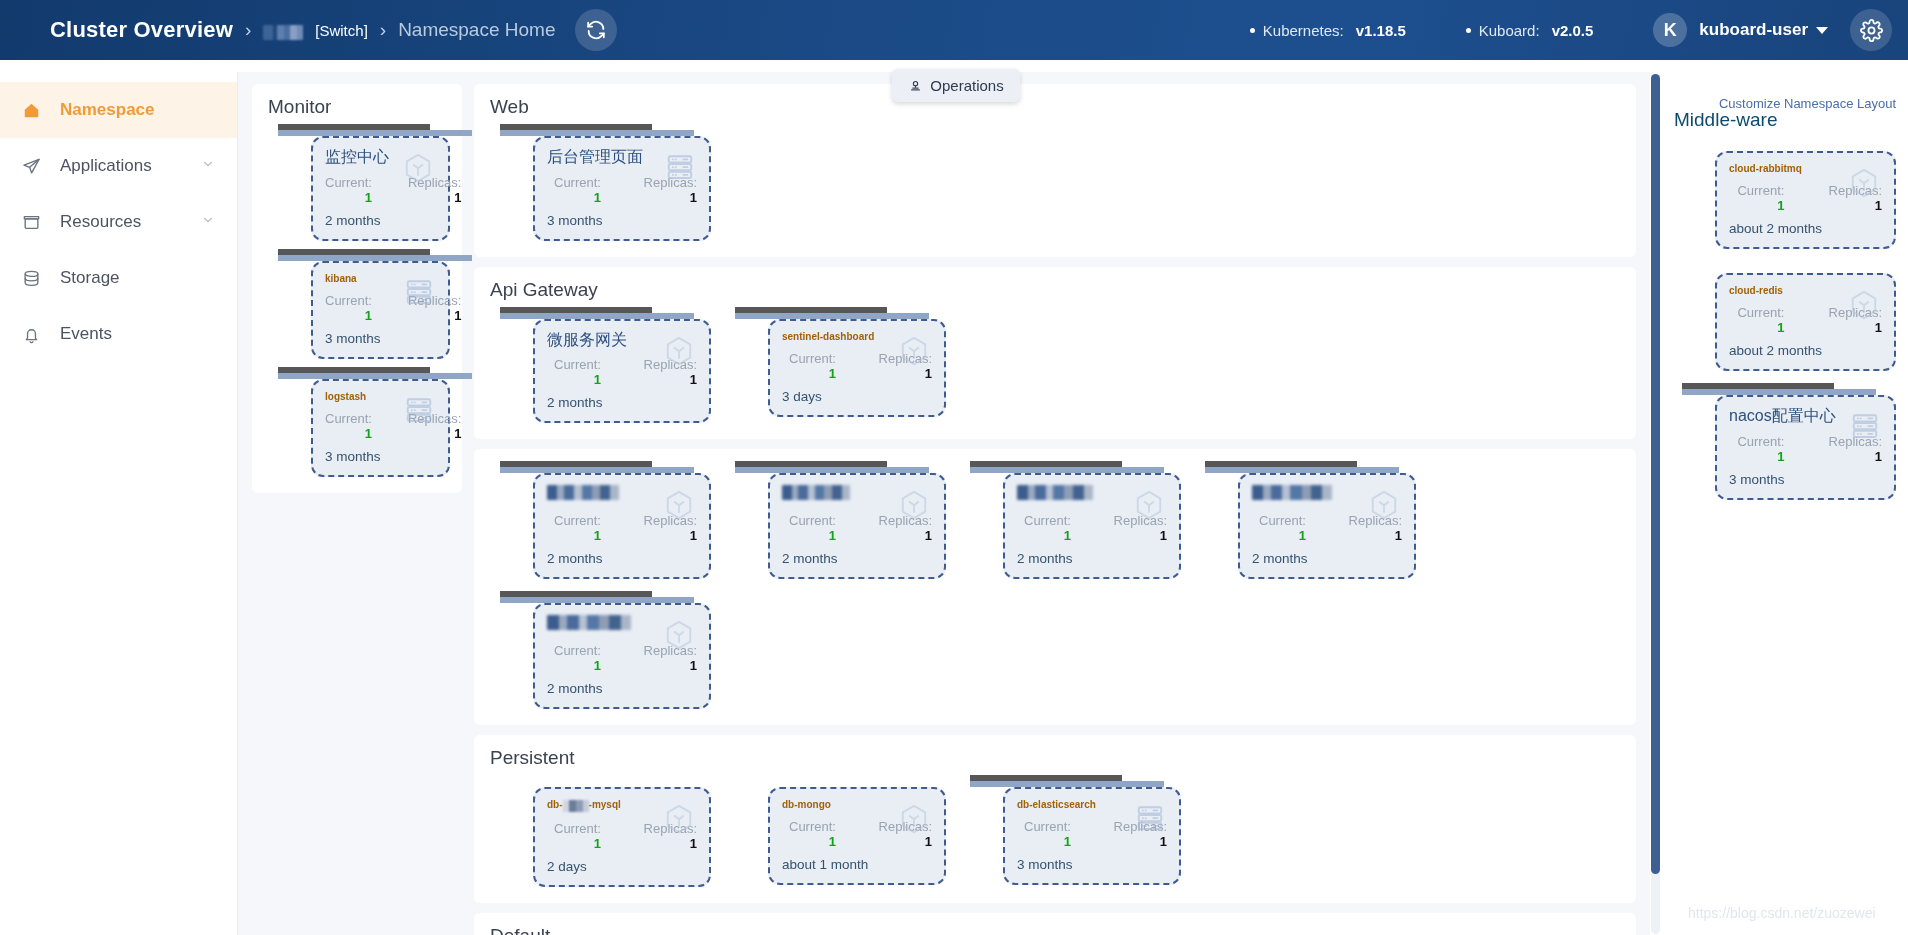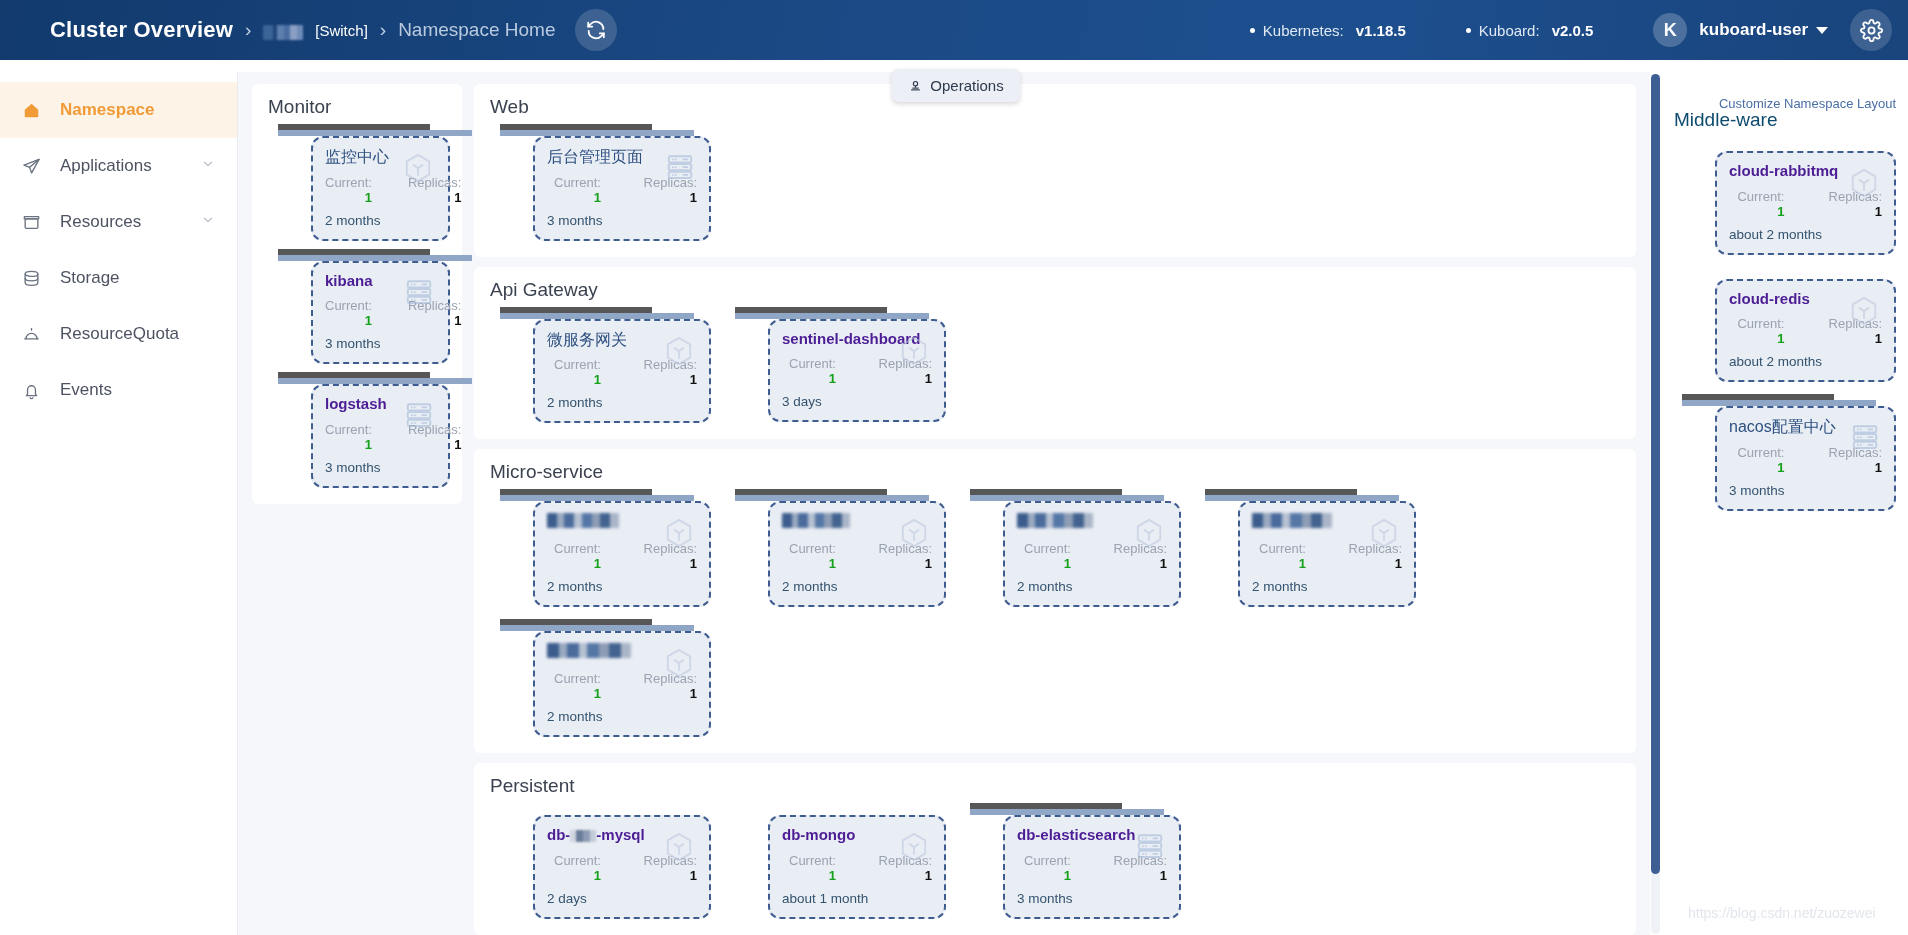--- a/index.html
+++ b/index.html
@@ -81,21 +81,21 @@
   
   .card-wrap { width: 230px; }
   .bars { height: 12px; position: relative; margin-left: 10px; }
   .bar-dark { position: absolute; top: 0; left: 0; height: 6px; width: 152px; background: #575757; }
   .bar-blue { position: absolute; top: 6px; left: 0; height: 6px; width: 194px; background: #8fa6c7; }
   .bars.none { height: 12px; }
   .card {
     position: relative; background: #e9edf4; border: 2px dashed #3f5c91;
     border-radius: 12px; padding: 10px 12px 11px 12px; min-height: 74px; margin-left: 43px;
   }
-  .card-name { font-size: 15px; font-weight: 700; color: #4c1d95; margin-bottom: 9px; line-height: 1.1; }
+  .card-name { font-size: 10px; font-weight: 700; color: #a16207; margin-bottom: 9px; line-height: 1.1; }
   .card-name.cjk { font-weight: 400; color: #2d5080; font-size: 16px; }
   .card-name.redact {
     display: inline-block; height: 15px; border-radius: 1px; filter: blur(1.4px);
   }
   .card-meta { font-size: 13px; color: #9aa3b0; display: flex; gap: 36px; margin-bottom: 8px; text-align: right; }
   .card-meta b.green { color: #16a11a; font-weight: 700; }
   .card-meta b.black { color: #111111; font-weight: 700; }
   .card-age { font-size: 13.5px; color: #33536f; }
   .card-ico {
     position: absolute; right: 14px; top: 14px; opacity: .55;
@@ -238,30 +238,20 @@
             <ellipse cx="12" cy="6.2" rx="8" ry="3.2"></ellipse>
             <path d="M4 6.2v5.6c0 1.8 3.6 3.2 8 3.2s8-1.4 8-3.2V6.2"></path>
             <path d="M4 11.8v5.6c0 1.8 3.6 3.2 8 3.2s8-1.4 8-3.2v-5.6"></path>
           </svg>
         </span>
         <span>Storage</span>
       </div>
       <div class="nav-item">
         <span class="nav-ico">
           <svg width="19" height="19" viewBox="0 0 24 24" fill="none" stroke="#6b7280" stroke-width="1.7" stroke-linecap="round" stroke-linejoin="round">
-            <path d="M3.5 17.5h17"></path>
-            <path d="M5 17.5a7 7 0 0 1 14 0"></path>
-            <path d="M12 6.5v-2"></path>
-          </svg>
-        </span>
-        <span>ResourceQuota</span>
-      </div>
-      <div class="nav-item">
-        <span class="nav-ico">
-          <svg width="19" height="19" viewBox="0 0 24 24" fill="none" stroke="#6b7280" stroke-width="1.7" stroke-linecap="round" stroke-linejoin="round">
             <path d="M17 16.5V11a5 5 0 1 0-10 0v5.5L5.5 18.5h13z"></path>
             <path d="M10.2 21.2a2 2 0 0 0 3.6 0"></path>
           </svg>
         </span>
         <span>Events</span>
       </div>
     </div>
 </div>
 
 <div class="main">
@@ -422,21 +412,20 @@
                     <path d="M12 2.2 20.4 7v10L12 21.8 3.6 17V7z"></path>
                     <path d="M12 12.2v5.6"></path>
                     <path d="M12 12.2 8.3 9.4"></path>
                     <path d="M12 12.2 15.7 9.4"></path>
                   </svg></div>
               </div>
             </div>
           </div>
         </div>
         <div class="section">
-          <div class="section-title">Micro-service</div>
           <div class="cards">
             <div class="card-wrap" style="width: 221px;">
               <div class="bars">
                 <div class="bar-dark"></div>
                 <div class="bar-blue"></div>
               </div>
               <div class="card"><div class="card-name redact" style="width:72px;background:linear-gradient(90deg,#3b5c8c 0 14%,#9aa9bf 14% 24%,#4a6b9c 24% 38%,#b6c1d1 38% 48%,#5577a6 48% 62%,#8e9db5 62% 74%,#42638f 74% 88%,#aab6c8 88% 100%);"></div><div class="card-meta">
                   <span><span>Current:</span> <b class="green">1</b></span>
                   <span><span>Replicas:</span> <b class="black">1</b></span>
                 </div><div class="card-age">2 months</div><div class="card-ico"><svg width="32" height="32" viewBox="0 0 24 24" fill="none" stroke="#b7c6dc" stroke-width="1.4">

